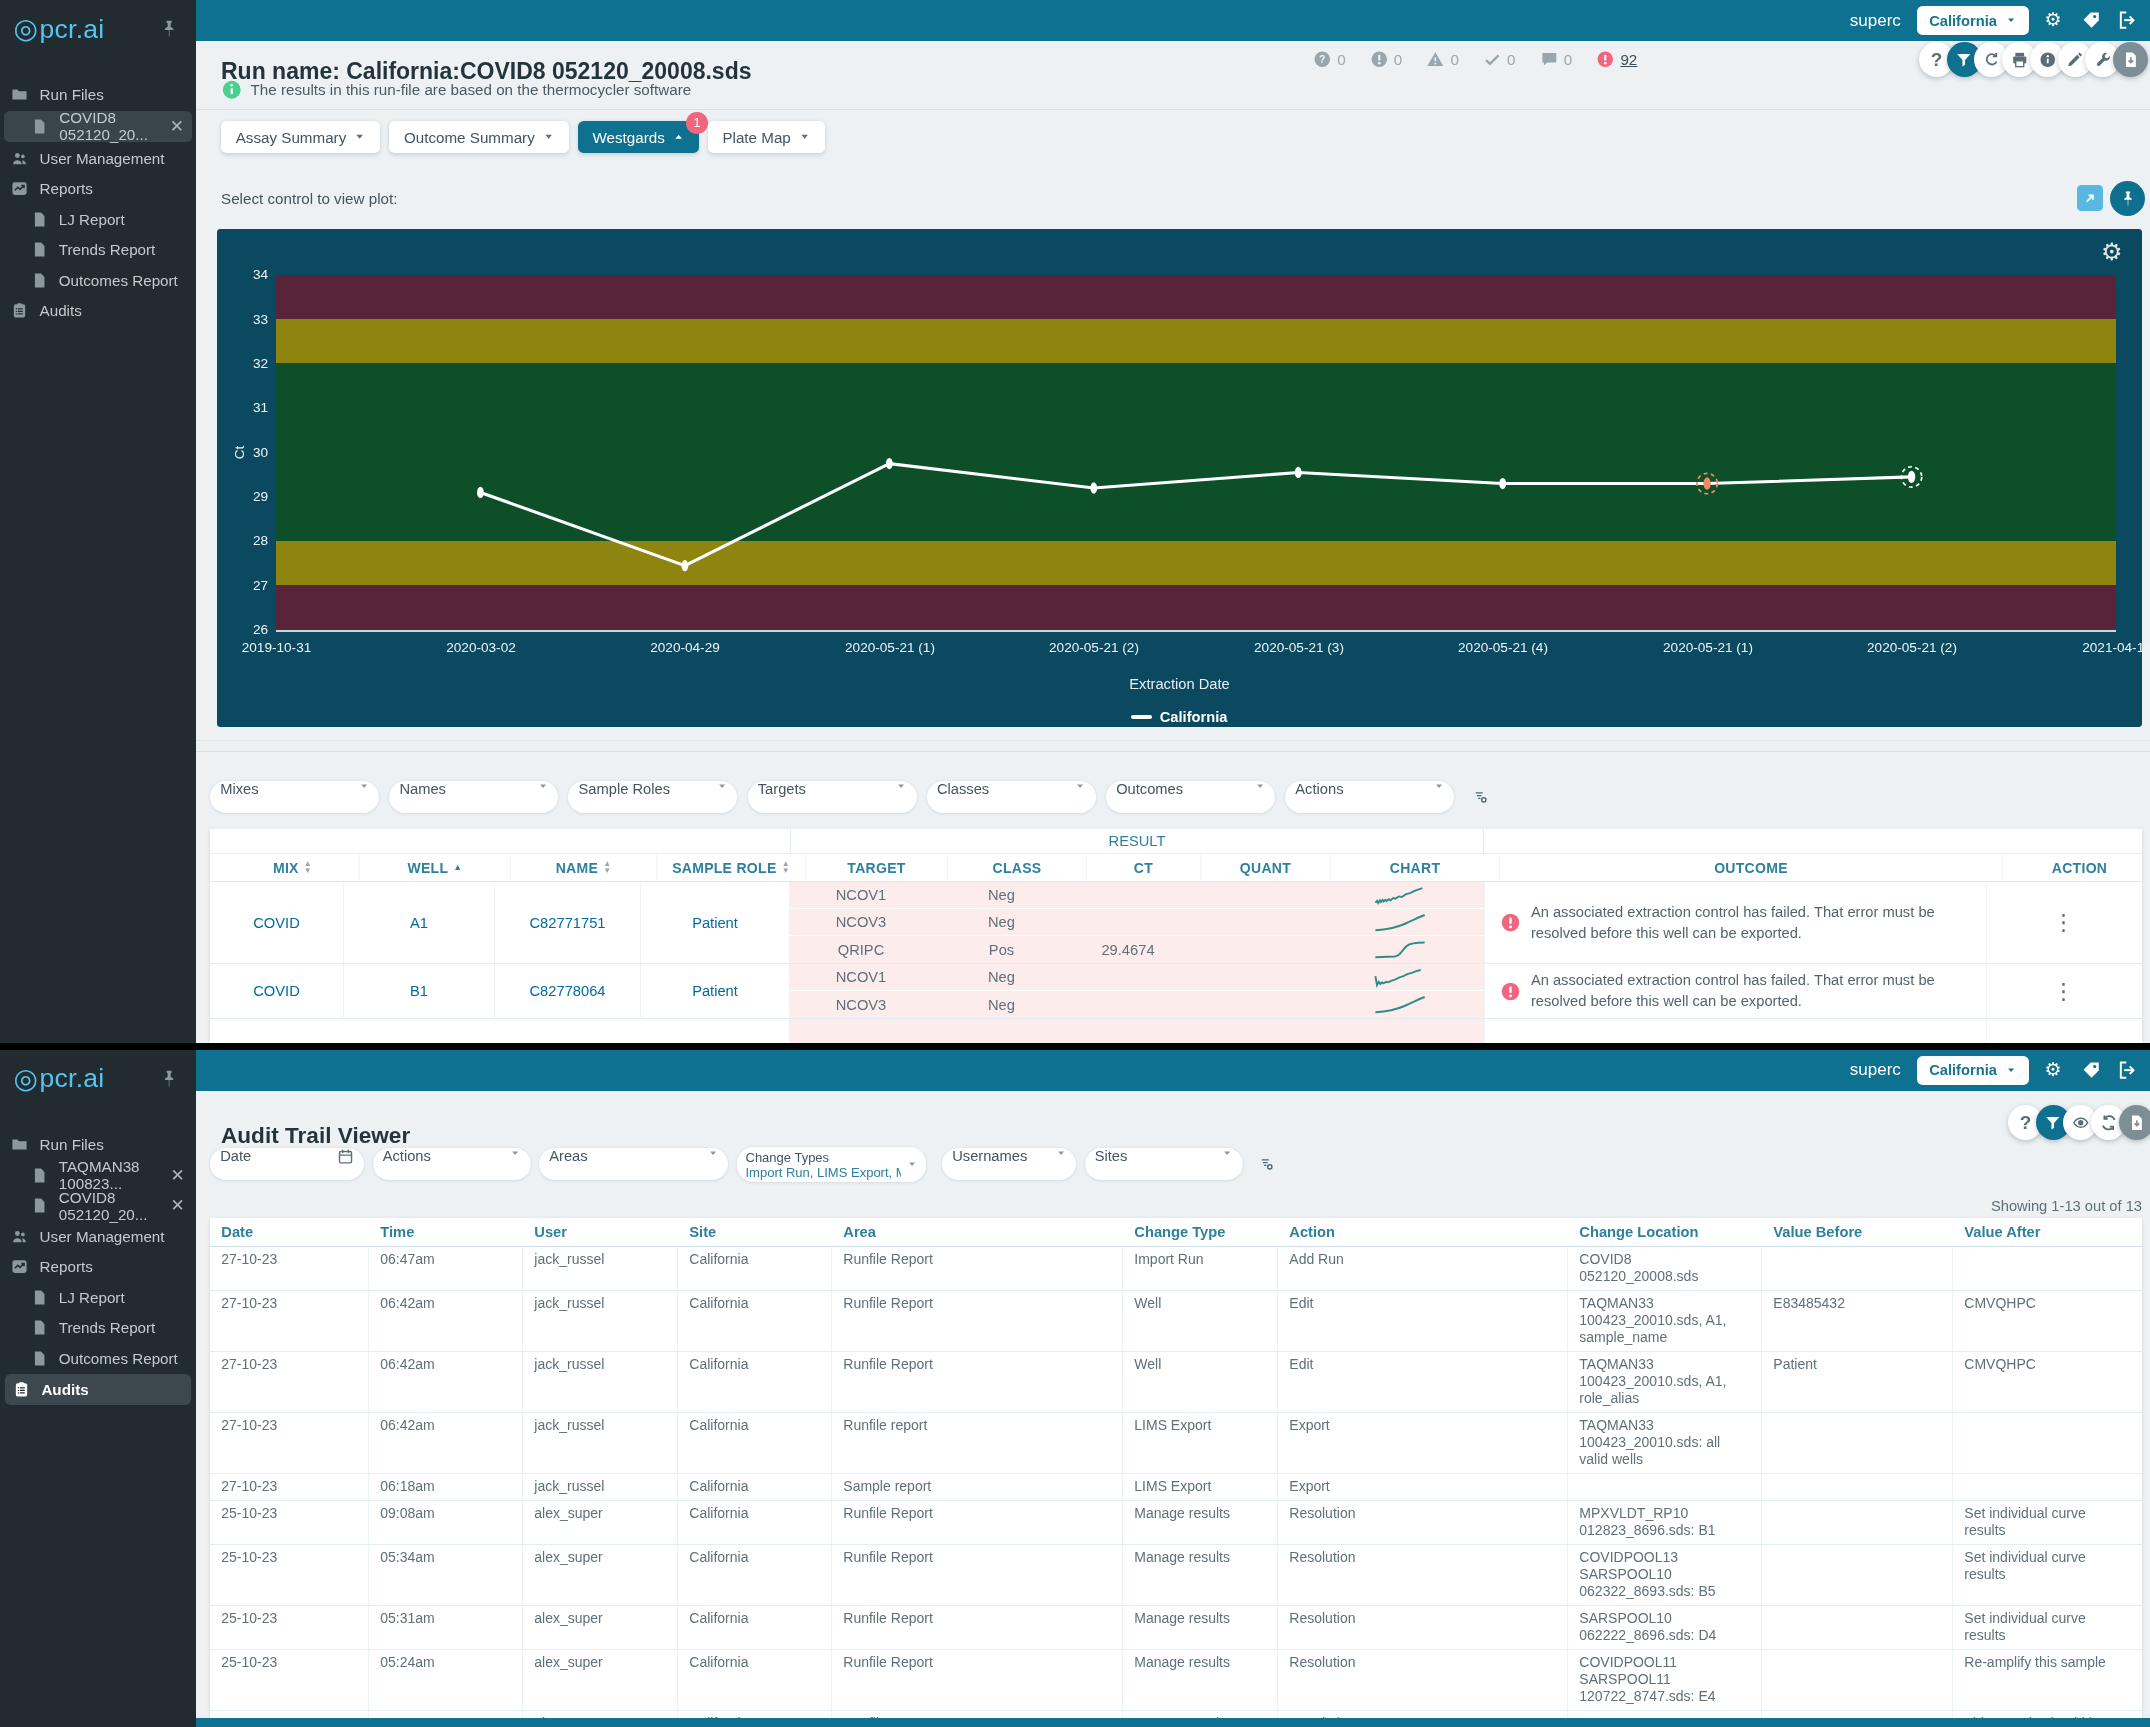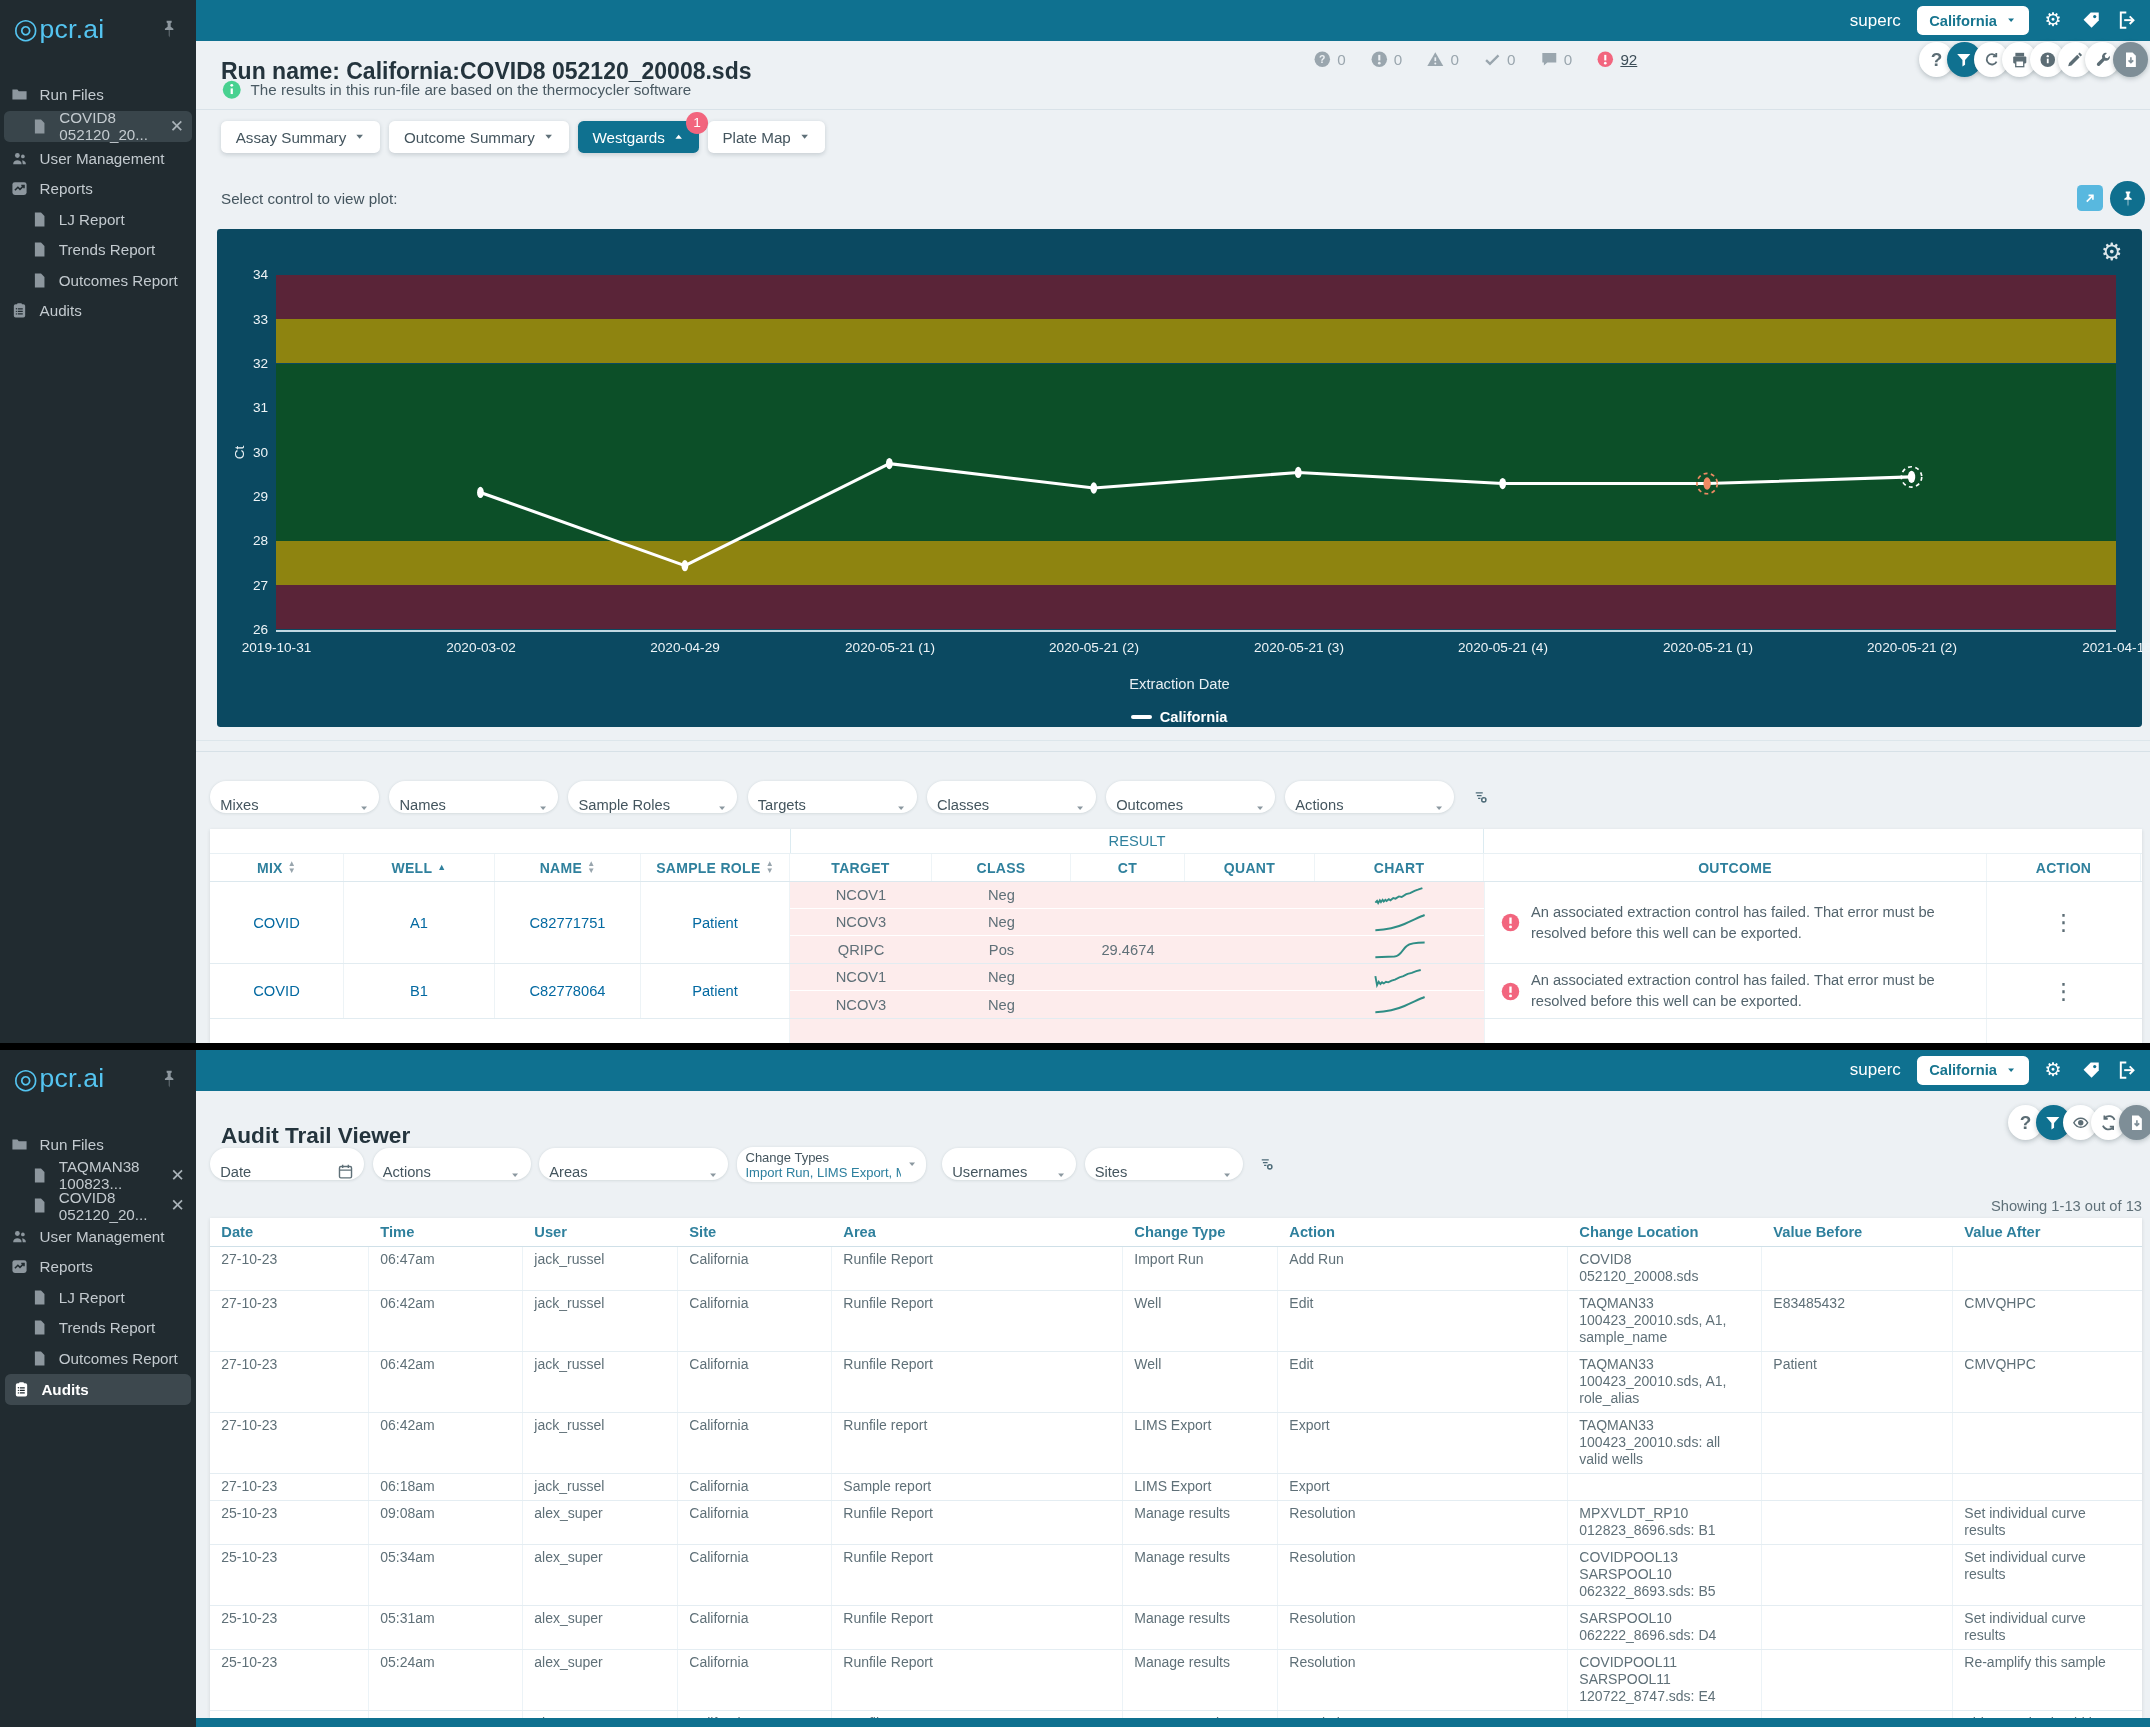--- a/index.html
+++ b/index.html
@@ -91,36 +91,36 @@
   #legend { position:absolute; left:0; width:100%; top:480px; display:flex; justify-content:center; gap:8px; align-items:center; color:#fff; font-size:14.7px; font-weight:700; }
   .legend-dash { width:20.3px; height:4px; border-radius:2.3px; background:#fff; }
 
   #splitter-a { position:absolute; left:196px; top:740px; width:1955px; height:0.6px; background:#dde6eb; }
   #splitter-b { position:absolute; left:196px; top:751px; width:1955px; height:1.1px; background:#d7e1e7; }
 
   
   .filters { position:absolute; left:210px; display:flex; gap:10.2px; align-items:center; }
   #filters-top { top:781px; }
   #filters-bottom { top:97px; gap:8.5px; }
-  .fbox { width:169px; height:32px; background:#fff; border-radius:16px; box-shadow:0 0.6px 2.8px rgba(40,60,70,.16); display:flex; align-items:flex-end; justify-content:space-between; padding:0 10.2px; font-size:14.7px; color:#44555e; cursor:pointer; }
+  .fbox { width:169px; height:32px; background:#fff; border-radius:16px; box-shadow:0 0.6px 2.8px rgba(40,60,70,.16); display:flex; align-items:flex-start; justify-content:space-between; padding:0 10.2px; font-size:14.7px; color:#44555e; cursor:pointer; }
   .fbox .caret { width:10.2px; height:10.2px; color:#8b98a0; flex:none; }
   .fbox .cal { width:17px; height:17px; color:#5f7078; flex:none; }
   .fbox.two { height:35px; position:relative; display:block; padding:3.4px 25px 3.4px 9px; }
   .fbox.two .small { font-size:13px; color:#44555e; display:block; }
   .fbox.two .val { font-size:13px; color:#2c7f9e; display:block; white-space:nowrap; overflow:hidden; }
   .fbox.two .caret { position:absolute; right:8px; top:12.4px; }
   .clear-btn { width:26px; height:26px; color:#4c6a77; background:none; border:none; cursor:pointer; margin-left:3.4px; }
   .clear-btn .ic { width:22.6px; height:22.6px; }
 
   
   #results-table { position:absolute; left:210px; top:829px; width:1932px; height:214px; background:#fff; overflow:hidden; box-shadow:0 0.6px 3.4px rgba(40,60,70,.15); }
   .rt-grid { display:grid; grid-template-columns:134px 151px 146px 149px 142px 139px 114px 130px 169px 503px 154px; }
   .rt-gh { grid-auto-rows:24px; border-bottom:0.6px solid #e8f0f4; }
   .result-span { grid-column:5/10; display:flex; align-items:center; justify-content:center; color:#2f809d; font-size:14.7px; border-left:0.6px solid #dcebf1; border-right:0.6px solid #dcebf1; }
-  .rt-h { grid-auto-rows:27px; border-bottom:0.6px solid #dce8ee; }
+  .rt-h { grid-auto-rows:27px; border-bottom:0.6px solid #dce8ee;padding-left:16px; }
   .rt-hcell { display:flex; align-items:center; justify-content:center; gap:5.1px; color:#2f809d; font-size:14px; font-weight:700; border-right:0.6px solid #eef4f7; letter-spacing:0.3px; cursor:pointer; }
   .rt-hcell.nosort { cursor:default; }
   .sort { display:flex; flex-direction:column; line-height:6.8px; font-size:8px; color:#98a5ad; }
   .sort.asc { color:#2f809d; font-size:9px; line-height:9px; }
   .rgroup { border-bottom:0.6px solid #e2ecf1; grid-auto-rows:27px; }
   .rg-cell { display:flex; align-items:center; justify-content:center; font-size:14.7px; color:#0369a1; border-right:0.6px solid #edf3f6; }
   .pk { background:#fdecec; border-bottom:1.1px solid #fff; display:flex; align-items:center; justify-content:center; font-size:14.7px; color:#5f7078; }
   .pk.last { border-bottom:none; }
   .pk .spark { width:56px; height:22.6px; color:#2f8d85; }
   .pk .spark svg { width:100%; height:100%; }

